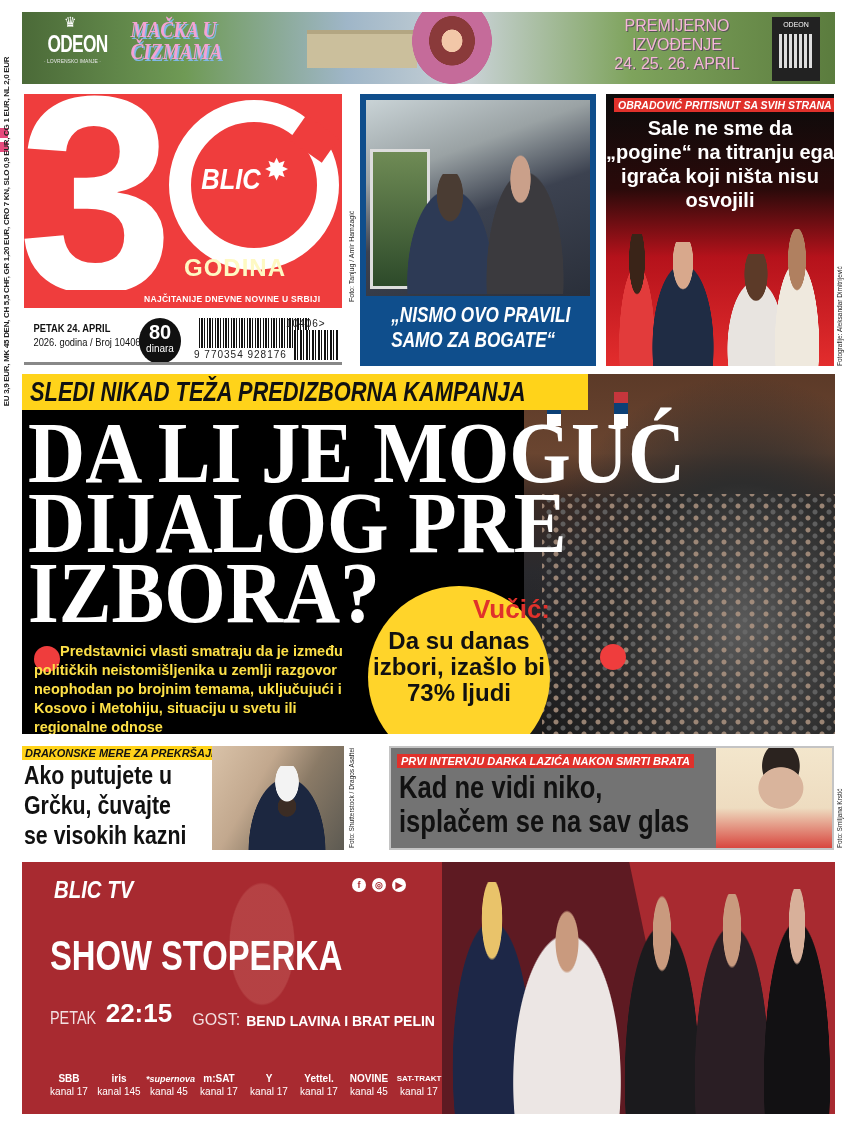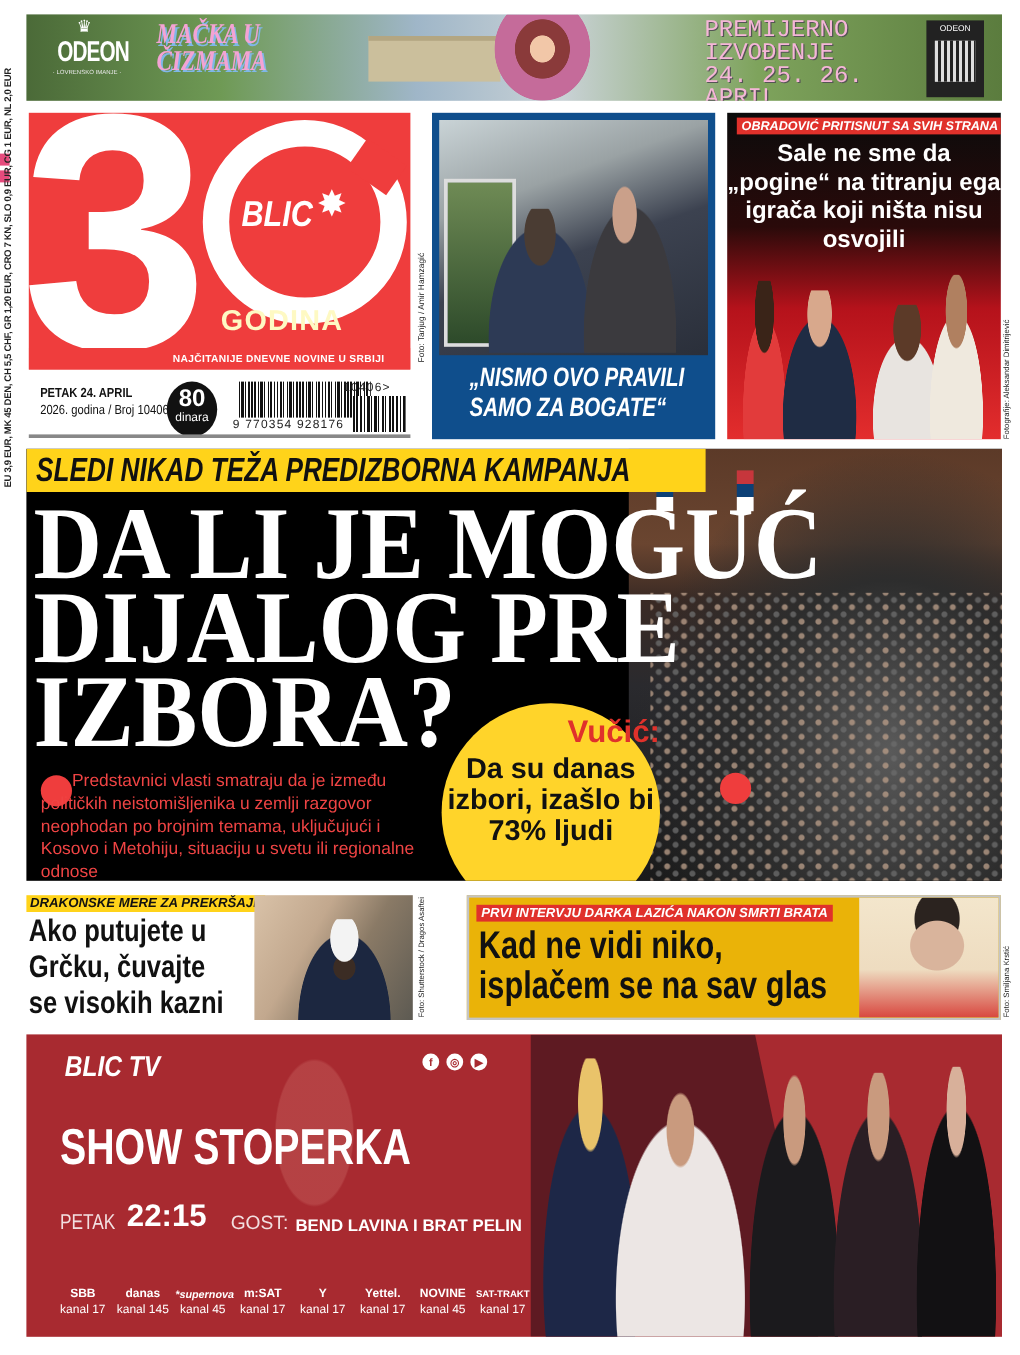--- a/index.html
+++ b/index.html
@@ -8,21 +8,21 @@
 .abs{position:absolute}
 
 
 #ad{left:22px;top:12px;width:813px;height:72px;background:linear-gradient(90deg,#4b6a38 0%,#6f9a55 20%,#9fb6c8 40%,#c9d2d6 55%,#7ea35c 75%,#5b7c3e 100%);overflow:hidden}
 #ad .palace{left:285px;top:18px;width:110px;height:38px;background:#cbbf9c;border-top:4px solid #b3a682}
 #ad .odeon{left:14px;top:18px;color:#fff;font-size:24px;font-weight:bold;letter-spacing:-1px;transform:scaleX(.72)}
 #ad .crown{left:42px;top:2px;color:#fff;font-size:14px}
 #ad .odeon-sub{left:22px;top:46px;color:#e8e8e8;font-size:5px}
 #ad .show{left:97px;top:6px;color:#f4a3d4;font-size:24px;font-weight:bold;line-height:22px;text-shadow:2px 2px 0 #7fb7e8;transform:scaleX(.8);font-family:"Liberation Serif",serif;font-style:italic}
 #ad .girl{left:390px;top:0;width:80px;height:72px;background:radial-gradient(ellipse at 50% 40%,#f2c7a8 0 18%,#8a3a3a 19% 40%,#c56b9a 41% 70%,transparent 71%)}
-#ad .prem{left:565px;top:4px;color:#f5b6d8;font-family:Liberation Mono, monospace;font-size:20px;line-height:19px;text-align:left;width:180px;text-shadow:1px 1px 0 #555}
+#ad .prem{left:565px;top:4px;color:#f5b6d8;font-family:Liberation Sans, sans-serif;font-size:16px;line-height:19px;text-align:center;width:180px;text-shadow:1px 1px 0 #555}
 #ad .qr{left:750px;top:5px;width:48px;height:64px;background:#222;color:#fff;font-size:7px;text-align:center;padding-top:4px}
 #ad .qr i{display:block;margin:6px auto 0;width:34px;height:34px;background:repeating-linear-gradient(90deg,#fff 0 3px,#222 3px 5px),#fff;opacity:.85}
 
 
 #price{left:0;top:96px;width:14px;height:270px;display:flex;align-items:center;justify-content:center}
 #price span{transform:rotate(-90deg);white-space:nowrap;font-size:8px;color:#222;font-weight:bold;letter-spacing:-.3px}
 .pink{left:0;width:8px;height:10px;background:#e64b7d}
 
 
 #mast{left:24px;top:94px;width:318px;height:214px;background:#ef3d3d;overflow:hidden}
@@ -71,31 +71,31 @@
 #main .flag1{left:525px;top:18px;width:14px;height:34px;background:linear-gradient(180deg,#c6363c 33%,#0c4076 33% 66%,#fff 66%)}
 #main .flag2{left:592px;top:18px;width:14px;height:34px;background:linear-gradient(180deg,#c6363c 33%,#0c4076 33% 66%,#fff 66%)}
 #main .crowd{left:520px;top:120px;width:293px;height:240px;background:radial-gradient(circle,#6b6b6b 0 2px,transparent 3px) 0 0/14px 12px,radial-gradient(circle,#b59a86 0 2px,transparent 3px) 7px 6px/14px 12px;opacity:.8}
 #main .kicker{left:0;top:0;width:566px;height:36px;background:#ffd31a}
 #main .kicker span{position:absolute;left:8px;top:2px;color:#111;font-size:28px;font-weight:bold;font-style:italic;white-space:nowrap;transform:scaleX(.78);transform-origin:left top;line-height:32px}
 #main .hl{left:6px;color:#fff;font-family:"Liberation Serif",serif;font-weight:bold;font-size:86px;line-height:70px;white-space:nowrap;transform:scaleX(.92);transform-origin:left top}
 #main .circle{left:346px;top:212px;width:182px;height:182px;border-radius:50%;background:#ffd42a}
 #main .ctitle{left:346px;top:220px;width:182px;text-align:right;color:#e0312b;font-size:26px;font-weight:bold}
 #main .ctext{left:346px;top:254px;width:182px;text-align:center;color:#111;font-size:24px;font-weight:bold;line-height:26px}
 .dot{width:26px;height:26px;border-radius:50%;background:#ef3d3d}
-#main .b1{left:12px;top:268px;width:320px;color:#ef4444;font-size:14.5px;font-weight:normal;line-height:19px;text-indent:26px}
+#main .b1{left:12px;top:268px;width:320px;color:#fde047;font-size:14.5px;font-weight:bold;line-height:19px;text-indent:26px}
 #main .b1dot{left:12px;top:272px}
 #main .b2{left:578px;top:266px;width:232px;color:#fff;font-size:13.5px;font-weight:bold;line-height:18px;text-indent:26px}
 #main .b2dot{left:578px;top:270px}
 
 
 #s4k{left:22px;top:746px;background:#ffd31a;color:#111;font-size:11px;font-weight:bold;font-style:italic;padding:1px 3px;white-space:nowrap}
 #s4h{left:24px;top:760px;color:#111;font-size:26px;font-weight:bold;line-height:30px;transform:scaleX(.82);transform-origin:left top;white-space:nowrap}
 #s4p{left:212px;top:746px;width:132px;height:104px;background:linear-gradient(120deg,#d9c2a8 0%,#c2a88e 35%,#8a7a66 60%,#5d5a52 100%);overflow:hidden}
 #s4p .cop{left:30px;top:20px;width:90px;height:90px;background:radial-gradient(ellipse at 50% 18%,#f3f3f3 0 18%,transparent 19%),radial-gradient(ellipse at 50% 45%,#3b2c24 0 14%,transparent 15%),radial-gradient(ellipse at 50% 95%,#1c2740 0 60%,transparent 61%)}
-#s5{left:389px;top:746px;width:445px;height:104px;border:2px solid #c4c4c4;background:#eab308;overflow:hidden}
+#s5{left:389px;top:746px;width:445px;height:104px;border:2px solid #c4c4c4;background:#737373;overflow:hidden}
 #s5 .kicker{left:6px;top:6px;background:#e0312b;color:#fff;font-size:11px;font-weight:bold;font-style:italic;padding:1px 4px;white-space:nowrap}
 #s5 .head{left:8px;top:22px;color:#111;font-size:32px;font-weight:bold;line-height:34px;transform:scaleX(.8);transform-origin:left top;white-space:nowrap}
 #s5 .face{left:325px;top:0;width:118px;height:100px;background:radial-gradient(ellipse at 55% 40%,#d9b49c 0 24%,transparent 25%),radial-gradient(ellipse at 55% 18%,#2b231f 0 20%,transparent 21%),linear-gradient(180deg,#f3e6cc 0%,#eedcc0 60%,#d8473f 100%)}
 
 
 #tv{left:22px;top:862px;width:813px;height:252px;background:#a82a30;overflow:hidden}
 #tv .ghost{left:150px;top:10px;width:180px;height:240px;background:radial-gradient(ellipse at 50% 30%,rgba(255,200,180,.15) 0 25%,transparent 26%)}
 #tv .dark{left:420px;top:0;width:240px;height:252px;background:#5e1a22;clip-path:polygon(0 0,78% 0,100% 100%,0 100%)}
 #tv .logo{left:32px;top:14px;color:#fff;font-size:24px;font-weight:bold;font-style:italic;transform:scaleX(.85);transform-origin:left top}
 #tv .social{left:330px;top:16px;display:flex;gap:6px}
@@ -241,21 +241,21 @@
     <span class="t">22:15</span>
     <span class="g">GOST:</span>
     <span class="gv">BEND LAVINA I BRAT PELIN</span>
   </div>
   <div class="abs chan">
     <div>
         <b>SBB</b>
         <small>kanal 17</small>
       </div>
     <div>
-        <b>danas</b>
+        <b>iris</b>
         <small>kanal 145</small>
       </div>
     <div>
         <b style="font-size:9px;font-style:italic">*supernova</b>
         <small>kanal 45</small>
       </div>
     <div>
         <b>m:SAT</b>
         <small>kanal 17</small>
       </div>

